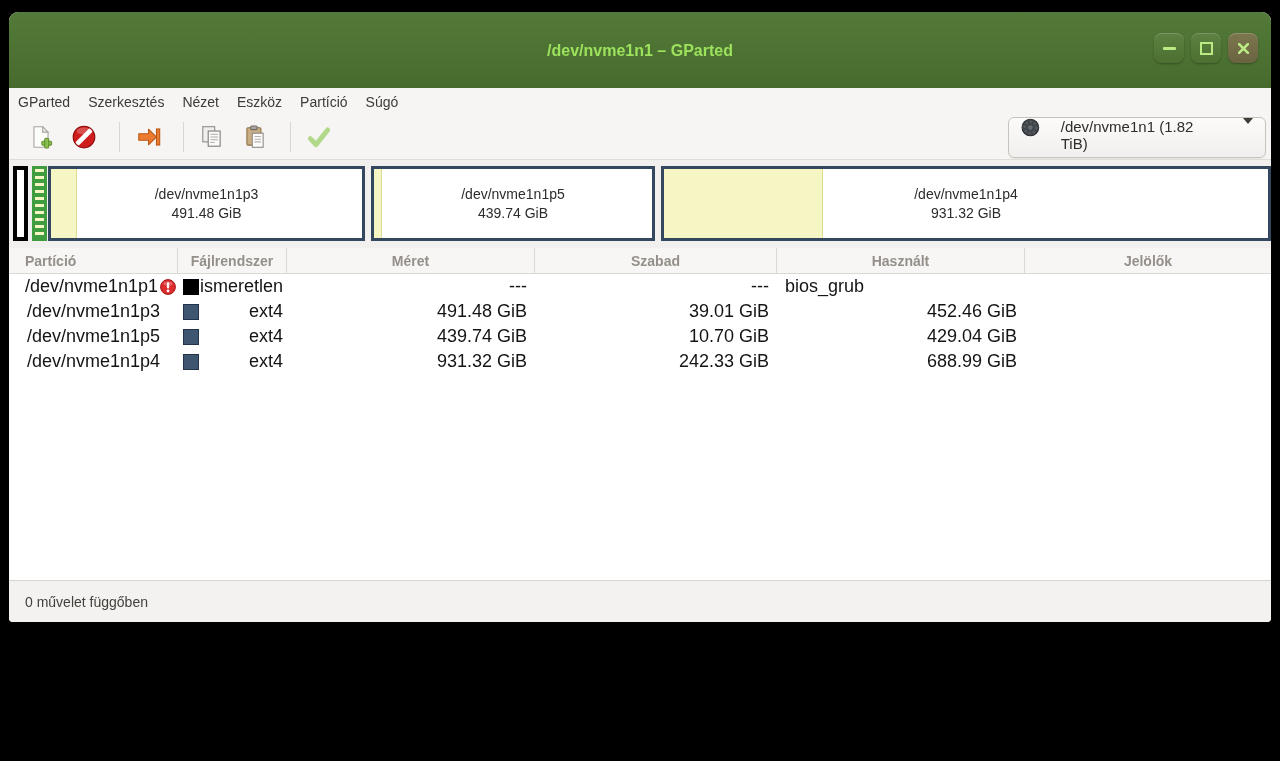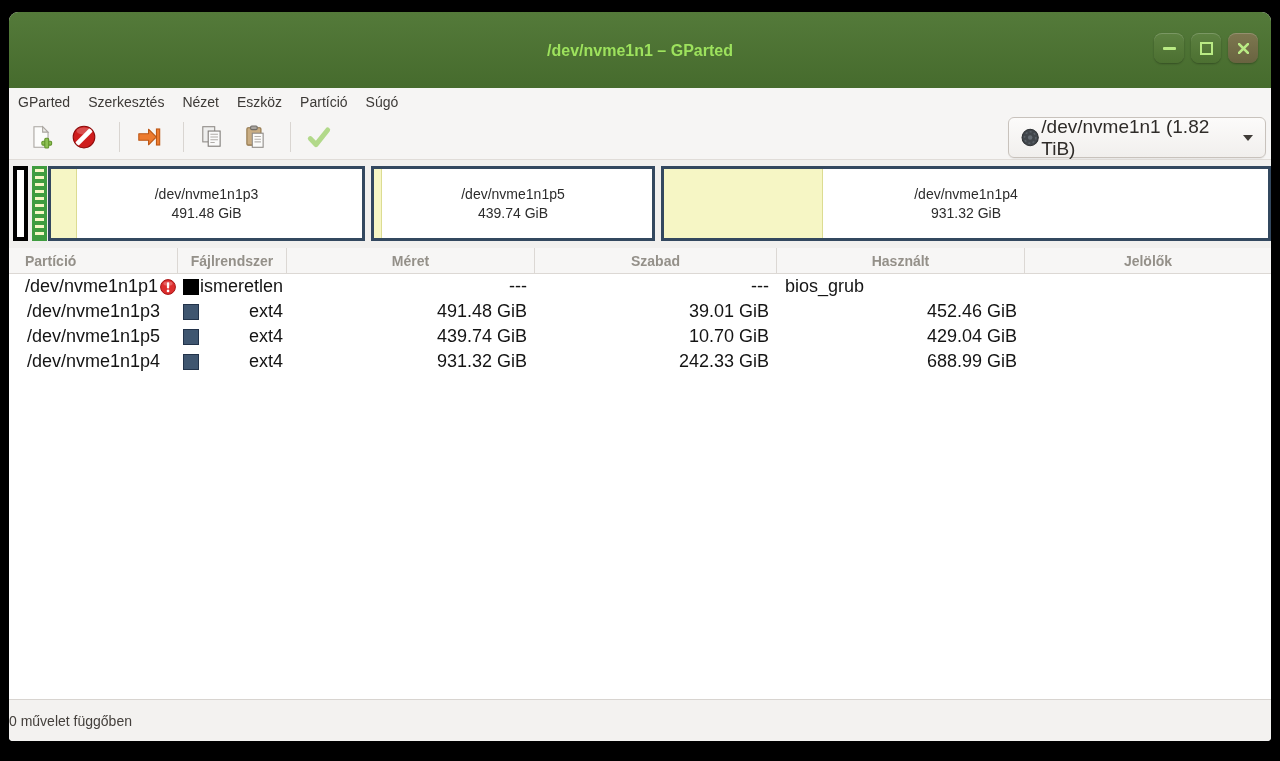--- a/index.html
+++ b/index.html
@@ -1,18 +1,18 @@
 <!DOCTYPE html>
 <html><head>
 <meta charset="utf-8">
 <style>
   html,body{margin:0;padding:0;background:#000;}
   body{width:1280px;height:761px;position:relative;overflow:hidden;
        font-family:"Liberation Sans","DejaVu Sans",sans-serif;}
-  .window{position:absolute;left:9px;top:12px;width:1262px;height:729px;
+  .window{position:absolute;left:9px;top:12px;width:1262px;height:610px;
           background:#f6f5f4;border-radius:9px 9px 4px 4px;overflow:hidden;
           box-shadow:0 0 0 1px rgba(0,0,0,.65);}
   
   .titlebar{position:absolute;left:0;top:0;right:0;height:76px;
             background:linear-gradient(#547a3a,#466b2d);}
   .title{position:absolute;left:0;right:0;top:30px;text-align:center;
          font-size:16px;font-weight:bold;color:#9de25d;}
   .winbtns{position:absolute;right:13px;top:21px;display:flex;gap:7px;}
   .wbtn{width:30px;height:30px;border-radius:8px;display:flex;align-items:center;
         justify-content:center;background:linear-gradient(#5d8141,#4c7031);
@@ -26,21 +26,21 @@
   .mitem{padding:4px 9px;}
   
   .toolbar{position:absolute;top:103px;left:0;right:0;height:45px;display:flex;
            align-items:center;padding-left:14px;background:#f6f5f4;
            border-bottom:1px solid #e0dcd8;box-sizing:border-box;}
   .tbtn{width:36px;height:36px;display:flex;align-items:center;justify-content:center;
         margin-right:7px;border-radius:4px;}
   .tsep{width:1px;height:30px;background:#d9d5d1;margin:0 10px;}
   .combo{position:absolute;left:999px;top:105px;width:258px;height:41px;box-sizing:border-box;
          background:linear-gradient(#fcfbfa,#f1efed);border:1px solid #c8c2bc;border-radius:6px;
-         display:flex;align-items:center;padding:0 12px;gap:2px;font-size:19px;color:#2f2c29;
+         display:flex;align-items:flex-start;padding:0 12px;gap:21px;font-size:15px;color:#2f2c29;
          box-shadow:0 1px 1px rgba(0,0,0,.06);}
   .combo-arrow{width:0;height:0;border-left:5px solid transparent;border-right:5px solid transparent;
                border-top:6px solid #403c38;margin-left:auto;}
   
   .diskview{position:absolute;top:148px;left:0;right:0;height:88px;background:#f1f0ee;}
   .pbox{position:absolute;top:6px;height:75px;background:#fff;box-sizing:border-box;}
   .pbox.ext4{border:3px solid #33485f;}
   .pbox.unknown{border:4px solid #000;left:4px;width:15px;}
   .pbox.fat32{border:3px solid #3f9c3f;left:23px;width:15px;
               background:repeating-linear-gradient(180deg,#f6f6c4 0 3px,#3f9c3f 3px 7px);}
@@ -63,21 +63,21 @@
   .trow.has-warning .c-part{padding-right:2px;}
   .c-fs{display:flex;align-items:center;padding-left:5px;padding-right:4px;}
   .swatch{width:16px;height:16px;box-sizing:border-box;border:1px solid rgba(0,0,0,.5);}
   .sw-black{background:#000;} .sw-green{background:#43a047;border-color:#1d6b21;}
   .sw-blue{background:#3f5670;border-color:#22334a;}
   .fsname{margin-left:auto;}
   .c-num{text-align:right;padding-right:8px;}
   .c-flags{padding-left:8px;}
   
   .statusbar{position:absolute;left:0;right:0;bottom:0;height:42px;background:#f3f2f0;
-             border-top:1px solid #d8d4d0;display:flex;align-items:center;
+             border-top:1px solid #d8d4d0;display:flex;align-items:center;padding-left:16px;
              font-size:14px;color:#44403c;box-sizing:border-box;}
 </style>
 </head>
 <body>
 
 <div class="window">
 
   <div class="titlebar">
     <div class="title">/dev/nvme1n1 – GParted</div>
     <div class="winbtns">

